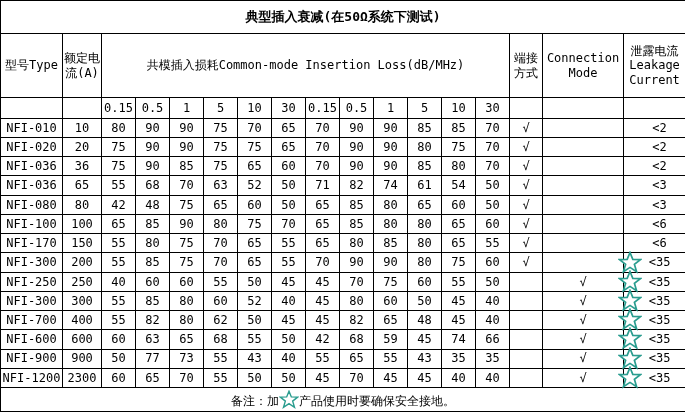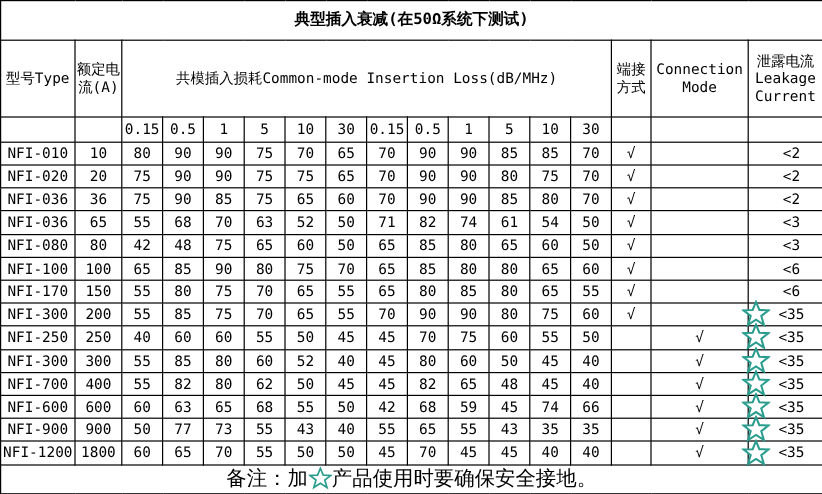--- a/index.html
+++ b/index.html
@@ -19,21 +19,21 @@
     padding:0; line-height:1.2;
     overflow:visible;
   }
   td.title-cell { font-weight:bold; font-size:13px; height:28px; }
   tr.header-row { height:57px; }
   tr.freq-row  { height:18px;margin-left:43px; }
   tr.data-row  { height:17px; }
   tr.note-row  { height:21px; }
   td.left { text-align:left; padding:1px 3px; }
   td.loss-head { text-align:center; }
-  td.note-cell { text-align:left; padding:0 4px; font-size:17px; }
+  td.note-cell { text-align:left; padding:0 4px; font-size:12px; }
   td.leak-cell { position:relative; }
   td.leak-cell .leak-text { display:inline-block; padding-left:10px; }
   .star-icon {
     position:absolute; left:-6px; top:50%;
     width:24px; height:24px; margin-top:-12px;
     pointer-events:none;
   }
   .star-inline { display:inline-block; width:20px; height:20px; vertical-align:-5px; }
   .check { font-size:12px; }
 </style>
@@ -348,21 +348,21 @@
           <td>35</td>
           <td>35</td>
           <td class="check"></td>
           <td class="check">√</td>
           <td class="leak-cell"><span><svg class="star-icon" viewBox="0 0 24 24">
                 <polygon class="star-poly" points="12,1.5 14.8,8.3 22.4,8.6 16.4,13.3 18.6,20.7 12,16.4 5.4,20.7 7.6,13.3 1.6,8.6 9.2,8.3" fill="#ffffff" stroke="#2a9d8f" stroke-width="1.7"></polygon>
               </svg></span><span class="leak-text">&lt;35</span></td>
         </tr>
         <tr class="data-row">
           <td>NFI-1200</td>
-          <td>1800</td>
+          <td>2300</td>
           <td>60</td>
           <td>65</td>
           <td>70</td>
           <td>55</td>
           <td>50</td>
           <td>50</td>
           <td>45</td>
           <td>70</td>
           <td>45</td>
           <td>45</td>

